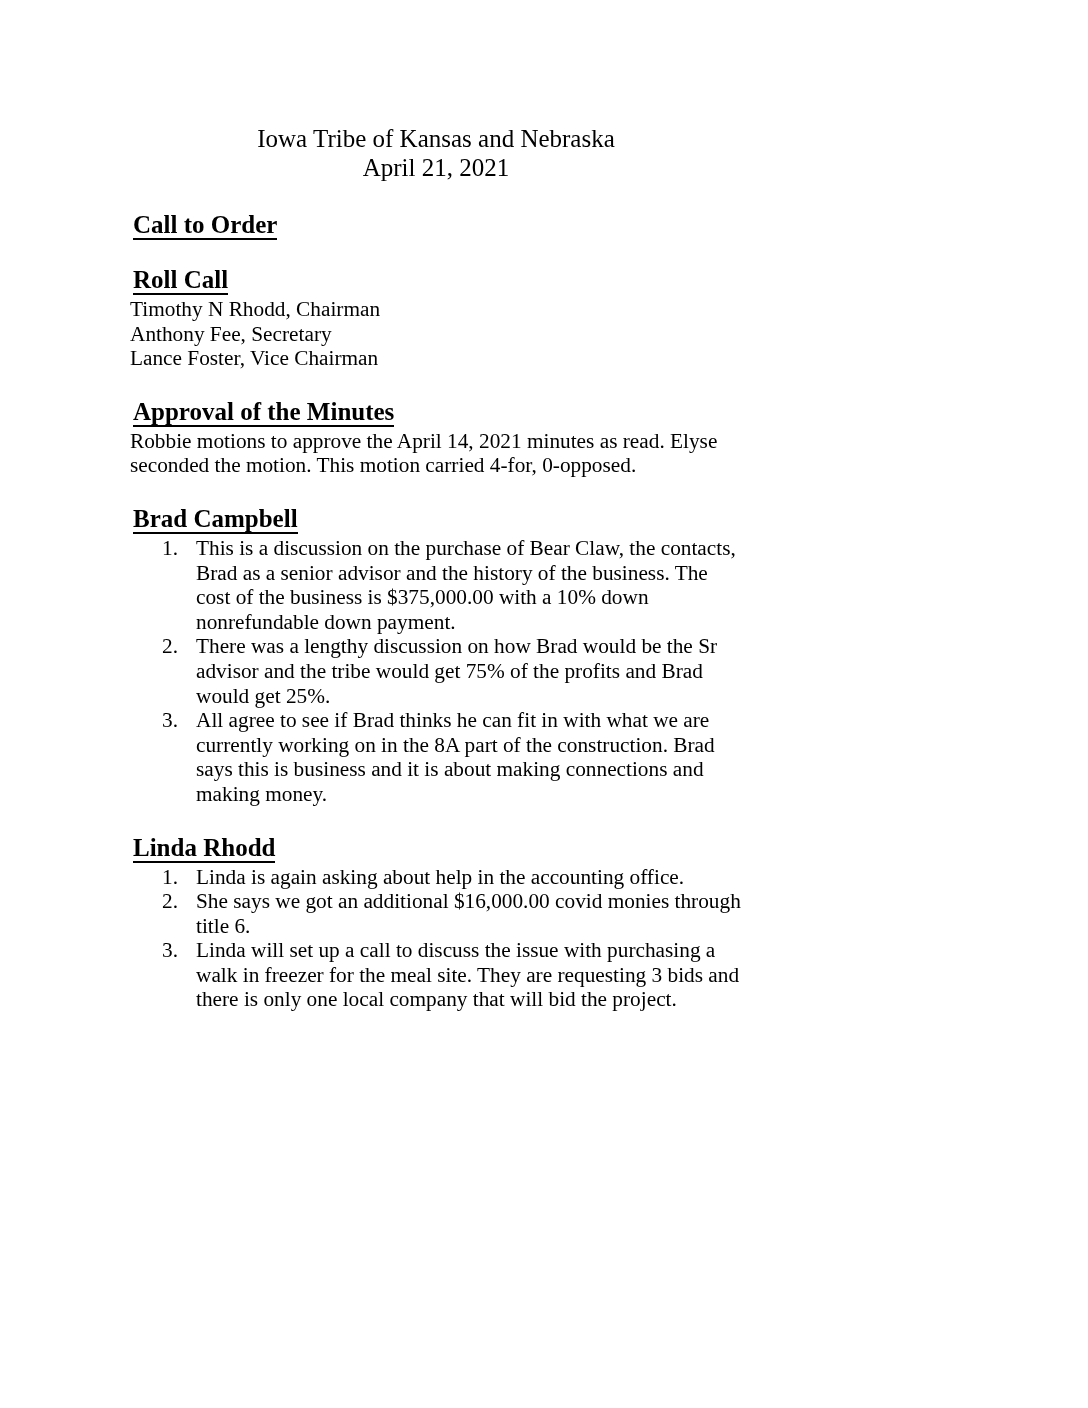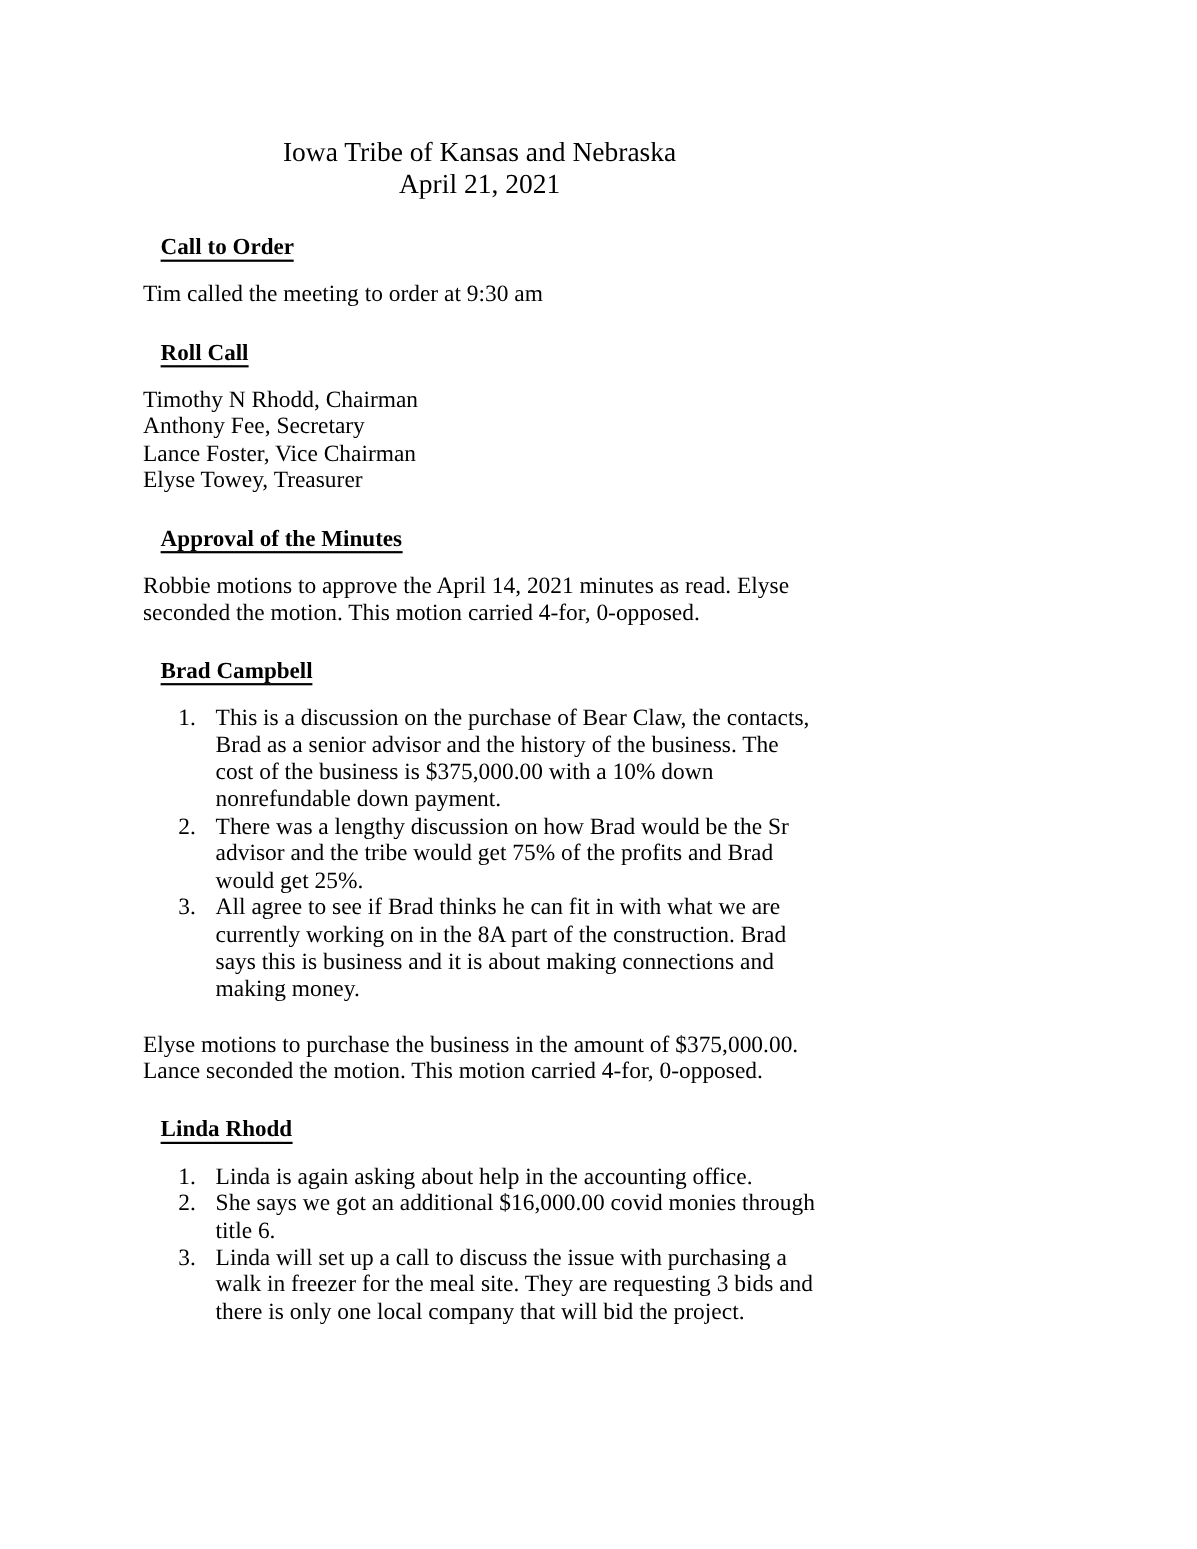--- a/index.html
+++ b/index.html
@@ -23,22 +23,22 @@
   .doc-title {
     text-align: center;
     font-size: 25px;
     line-height: 29px;
     margin-bottom: 28px;
   }
   .section {
     margin-top: 26px;
   }
   .section h2 {
-    margin: 16px;
-    font-size: 21px;
+    margin: 3px;
+    font-size: 25px;
     line-height: 29px;
     font-weight: bold;
   }
   .heading-underline {
     border-bottom: 2.5px solid #000000;
     padding-bottom: 0px;
   }
   .section p {
     margin: 0;
   }
@@ -66,29 +66,27 @@
 
 <div class="page">
 
   <header class="doc-title">
     <div>Iowa Tribe of Kansas and Nebraska</div>
     <div>April 21, 2021</div>
   </header>
 
   <section class="section">
     <h2><span class="heading-underline">Call to Order</span></h2>
-    <p>Tim called the meeting to order at 9:30 am</p>
   </section>
 
   <section class="section">
     <h2><span class="heading-underline">Roll Call</span></h2>
     <p>Timothy N Rhodd, Chairman</p>
     <p>Anthony Fee, Secretary</p>
     <p>Lance Foster, Vice Chairman</p>
-    <p>Elyse Towey, Treasurer</p>
   </section>
 
   <section class="section">
     <h2><span class="heading-underline">Approval of the Minutes</span></h2>
     <p>Robbie motions to approve the April 14, 2021 minutes as read. Elyse seconded the motion. This motion carried 4-for, 0-opposed.</p>
   </section>
 
   <section class="section">
     <h2><span class="heading-underline">Brad Campbell</span></h2>
     <ol class="numbered">
@@ -98,21 +96,20 @@
       </li>
       <li>
         <span class="marker">2.</span>
         <span class="item-text">There was a lengthy discussion on how Brad would be the Sr advisor and the tribe would get 75% of the profits and Brad would get 25%.</span>
       </li>
       <li>
         <span class="marker">3.</span>
         <span class="item-text">All agree to see if Brad thinks he can fit in with what we are currently working on in the 8A part of the construction. Brad says this is business and it is about making connections and making money.</span>
       </li>
     </ol>
-    <p class="closing-paragraph">Elyse motions to purchase the business in the amount of $375,000.00. Lance seconded the motion. This motion carried 4-for, 0-opposed.</p>
   </section>
 
   <section class="section">
     <h2><span class="heading-underline">Linda Rhodd</span></h2>
     <ol class="numbered">
       <li>
         <span class="marker">1.</span>
         <span class="item-text">Linda is again asking about help in the accounting office.</span>
       </li>
       <li>

